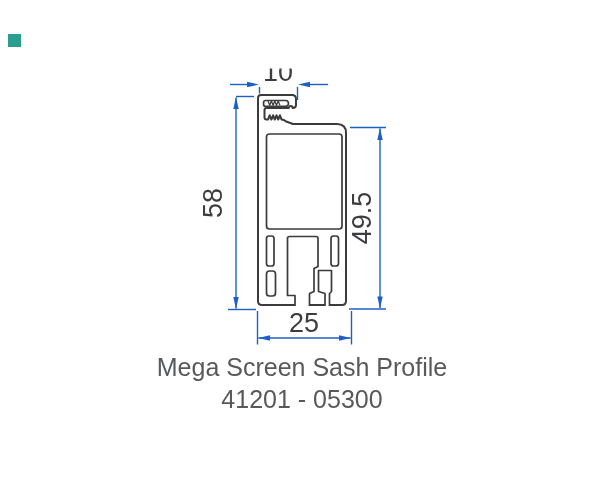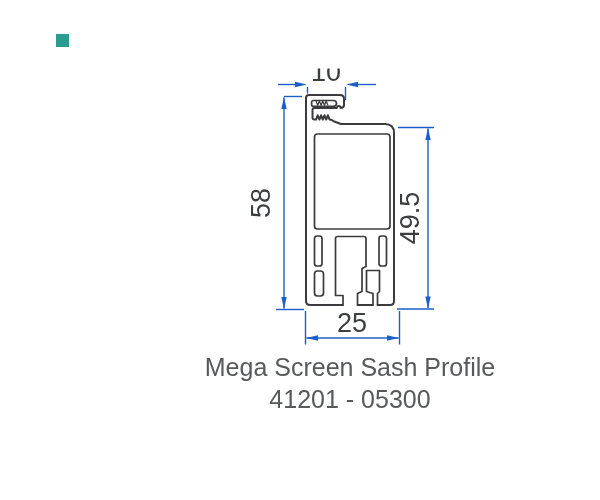--- a/index.html
+++ b/index.html
@@ -1,17 +1,17 @@
 <!DOCTYPE html>
 <html><head>
 <meta charset="utf-8">
 <style>
   html,body{margin:0;padding:0;background:#ffffff;}
   .page{position:relative;width:535px;height:500px;background:#ffffff;overflow:hidden;
-        font-family:"Liberation Sans", sans-serif;margin-left:48px;}
+        font-family:"Liberation Sans", sans-serif;}
   .accent{position:absolute;left:8px;top:34px;width:13px;height:13px;}
   svg{position:absolute;left:0;top:0;}
   .outline{fill:#ffffff;stroke:#3b3b3d;stroke-width:2;stroke-linejoin:round;}
   .inner{fill:#ffffff;stroke:#3b3b3d;stroke-width:1.7;stroke-linejoin:round;}
   .innerline{fill:none;stroke:#3b3b3d;stroke-width:1.7;stroke-linejoin:round;}
   .teeth{fill:none;stroke:#3b3b3d;stroke-width:1.2;stroke-linejoin:round;}
   .eraser{fill:#ffffff;stroke:none;}
   .dim{stroke:#1d5fc8;stroke-width:1.4;fill:none;}
   .dimarrow{fill:#1d5fc8;stroke:none;}
   .dimtext{fill:#3c3d3f;font-size:27px;font-family:"Liberation Sans",sans-serif;}

